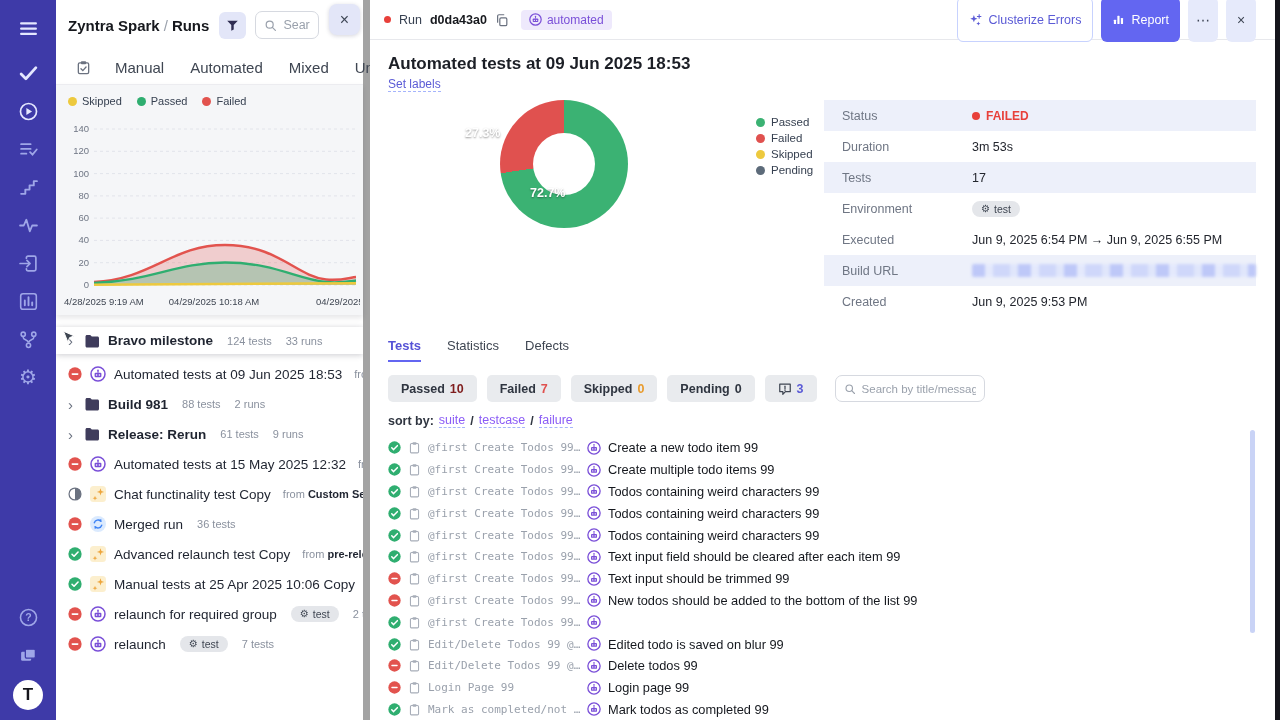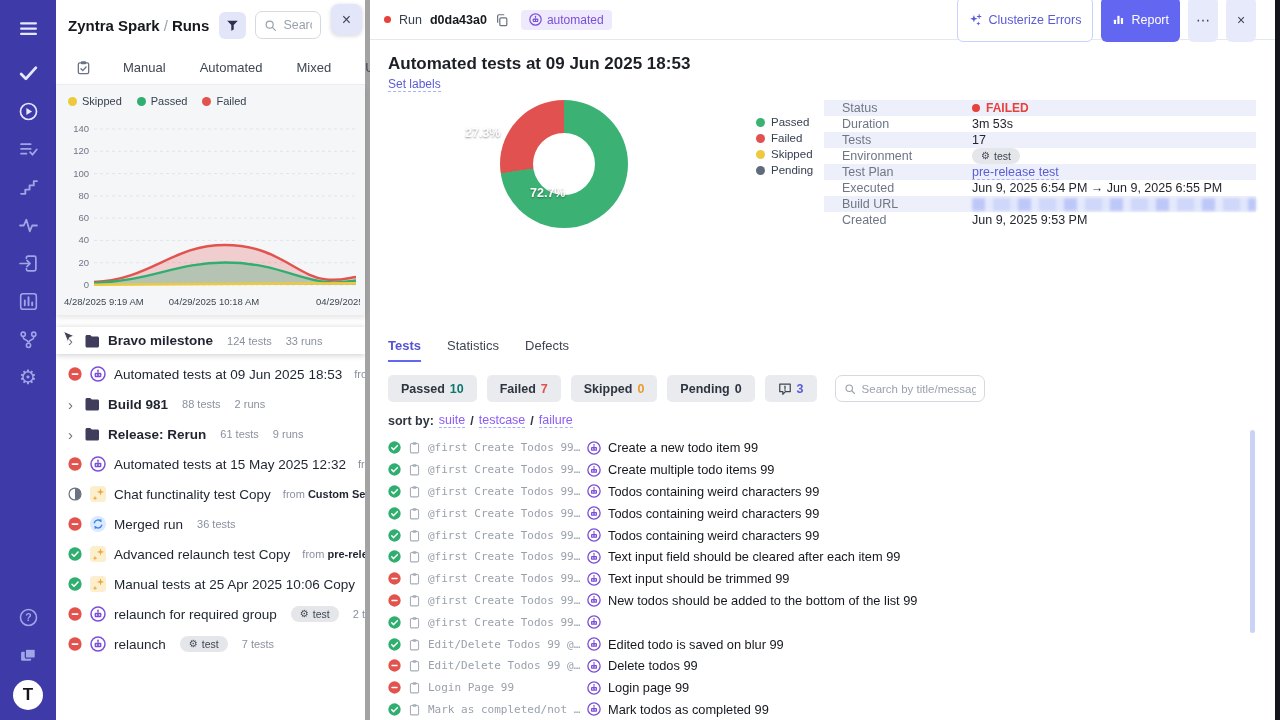--- a/index.html
+++ b/index.html
@@ -10,32 +10,32 @@
 
 .sidebar{width:56px;background:#3e3aa8;display:flex;flex-direction:column;align-items:center;padding:8px 0 10px;flex:0 0 56px}
 .sb-ic{height:38px;width:56px;display:flex;align-items:center;justify-content:center;color:#9fa6e8;cursor:pointer}
 .sb-ic.bright{color:#e4e7ff}
 .sb-ic svg{width:19px;height:19px}
 .sb-menu{height:40px;margin-bottom:6px}
 .sb-spacer{flex:1}
 .sb-gear{font-size:20px;line-height:1}
 .logo-circle{width:30px;height:30px;border-radius:50%;background:#fff;display:flex;align-items:center;justify-content:center;font-weight:800;font-size:17px;color:#15151c;margin-top:6px}
 
-.left-panel{width:314px;flex:0 0 314px;border-right:5px solid #a3a3a3;display:flex;flex-direction:column;background:#fff;position:relative}
+.left-panel{width:314px;flex:0 0 314px;border-right:7px solid #a3a3a3;display:flex;flex-direction:column;background:#fff;position:relative}
 .lp-header{height:50px;display:flex;align-items:center;padding:0 44px 0 12px;position:relative}
 .lp-title{font-size:15px;font-weight:700;color:#16181d;white-space:nowrap}
 .lp-title .sep{color:#9aa1ac;font-weight:400;padding:0 4px}
 .filter-btn{width:27px;height:27px;background:#e3e6f8;border-radius:6px;display:flex;align-items:center;justify-content:center;margin-left:10px;cursor:pointer;flex:0 0 27px}
 .filter-btn svg{width:13px;height:13px;color:#2f2d52}
 .lp-search{flex:1;height:28px;border:1px solid #d6d9e0;border-radius:7px;display:flex;align-items:center;padding:0 8px;gap:6px;margin-left:9px;background:#fff;min-width:0}
 .lp-search svg{width:13px;height:13px;color:#9aa1ac;flex:0 0 13px}
 .lp-search input{border:none;outline:none;font-size:12.5px;color:#4b5563;width:100%;min-width:0;background:transparent;font-family:"Liberation Sans",sans-serif}
 .lp-search input::placeholder{color:#9aa1ac}
 .lp-close{position:absolute;right:3px;top:4px;width:31px;height:31px;background:#e3e6f8;border-radius:8px;display:flex;align-items:center;justify-content:center;font-size:16px;color:#3f4756;cursor:pointer;box-shadow:0 1px 4px rgba(20,20,60,.18)}
-.lp-tabs{height:34px;display:flex;align-items:center;padding:0 10px 0 20px;color:#3f4652;font-size:13px;gap:8px}
+.lp-tabs{height:34px;display:flex;align-items:center;padding:0 10px 0 20px;color:#3f4652;font-size:15px;gap:0}
 .lp-tabs .ticon{color:#6b7280;margin-right:24px;display:flex}
 .lp-tabs .ticon svg{width:15px;height:15px}
 .lp-tab{margin-right:26px;cursor:pointer;white-space:nowrap}
 .chart-card{background:#f5f6f8;border-top:1px solid #ececf0;padding:8px 6px 0 8px;box-shadow:0 3px 5px rgba(20,20,40,.10);position:relative;z-index:2}
 .legend-row{display:flex;gap:15px;font-size:11px;color:#374151;margin:2px 0 2px 4px}
 .legend-row .li{display:flex;align-items:center;gap:5px}
 .dot{width:9px;height:9px;border-radius:50%;display:inline-block}
 .runs-list{flex:1;overflow:hidden;padding-top:12px;background:#fff}
 .run-row{height:30px;display:flex;align-items:center;padding:0 8px 0 12px;gap:8px;font-size:13.5px;color:#1f2430;cursor:pointer;position:relative;white-space:nowrap;overflow:hidden}
 .run-row.first{background:#fff;box-shadow:0 1px 6px rgba(20,20,40,.22);height:27px;margin-bottom:5px}
@@ -71,35 +71,35 @@
 .overview{display:flex;margin-top:8px;height:226px;align-items:flex-start}
 .donut-wrap{margin-left:112px;position:relative;width:130px;flex:0 0 130px}
 .donut{width:128px;height:128px;border-radius:50%;background:conic-gradient(#3bb273 0 72.7%,#e0514f 0);position:relative}
 .donut::after{content:"";position:absolute;inset:33px;background:#fff;border-radius:50%}
 .pct{position:absolute;color:#fff;font-weight:700;font-size:12.5px;text-shadow:0 1px 2px rgba(0,0,0,.4);z-index:3}
 .pct-failed{left:-35px;top:26px}
 .pct-passed{left:30px;top:86px}
 .donut-legend{margin-left:126px;margin-top:14px;font-size:11.5px;color:#374151}
 .donut-legend .li{display:flex;align-items:center;gap:6px;height:16px}
 .info-table{margin-left:auto;width:432px;font-size:12.5px}
-.info-row{display:flex;align-items:center;height:16px;padding-left:18px}
+.info-row{display:flex;align-items:center;height:31px;padding-left:18px}
 .info-row.alt{background:#edf0fa}
 .info-label{width:130px;color:#6f7684;flex:0 0 130px}
 .info-value{color:#23262e;display:flex;align-items:center;gap:6px;min-width:0}
 .failed-status{color:#e8403a;font-weight:700;font-size:12px;display:flex;align-items:center;gap:6px}
 .failed-status .dot-red{width:8px;height:8px}
 .link-dashed{color:#5b5bd6;border-bottom:1px dashed #a5b4fc;cursor:pointer}
 .redacted{height:13px;width:296px;border-radius:2px;background:repeating-linear-gradient(90deg,#b9c4f8 0 13px,#e4e9fd 13px 21px,#ccd5fa 21px 38px,#dfe5fc 38px 46px);filter:blur(1.6px);opacity:.9}
 .tests-tabs{margin-top:12px;display:flex;gap:26px}
 .ttab{padding-bottom:7px;font-size:13px;color:#3f4652;cursor:pointer}
 .ttab.active{color:#5552d6;font-weight:600;border-bottom:2px solid #6366f1}
 .chips-row{display:flex;gap:10px;margin-top:13px;align-items:center}
 .chip{background:#e9ebee;border-radius:5px;height:27px;display:inline-flex;align-items:center;padding:0 13px;font-size:12.5px;font-weight:600;color:#2f3540;gap:5px;cursor:pointer}
 .chip svg{width:14px;height:14px}
-.cnt-green{color:#0f766e}.cnt-red{color:#e0514f}.cnt-orange{color:#e89a2b}.cnt-dark{color:#2f3540}.cnt-purple{color:#5b5bd6}
+.cnt-green{color:#7f1d1d}.cnt-red{color:#e0514f}.cnt-orange{color:#e89a2b}.cnt-dark{color:#2f3540}.cnt-purple{color:#5b5bd6}
 .tests-search{width:150px;height:27px;border:1px solid #d6d9e0;border-radius:7px;display:flex;align-items:center;padding:0 8px;gap:6px;margin-left:8px;background:#fff}
 .tests-search svg{width:12px;height:12px;color:#9aa1ac;flex:0 0 12px}
 .tests-search input{border:none;outline:none;font-size:11.5px;color:#4b5563;width:100%;background:transparent;font-family:"Liberation Sans",sans-serif}
 .tests-search input::placeholder{color:#9aa1ac}
 .sort-row{margin-top:11px;font-size:12.5px;color:#2f3540;font-weight:600;display:flex;gap:5px;align-items:center}
 .sort-row .lnk{color:#8b5cf6;border-bottom:1px dashed #a5b4fc;font-weight:400;cursor:pointer}
 .sort-row .s{font-weight:600}
 .tests-list{margin-top:9px}
 .test-row{height:21.8px;display:flex;align-items:center;gap:7px;cursor:pointer}
 .test-row .st-ic{width:13px;height:13px;flex:0 0 13px}
@@ -583,26 +583,20 @@
           </div>
           <div class="info-row">
             <span class="info-label">Environment</span>
             <span class="info-value">
                 <span class="env-pill" style="margin-left:0">
                   <span class="g">⚙</span>
                   <span>test</span>
                 </span>
               </span>
           </div>
-          <div class="info-row alt">
-            <span class="info-label">Test Plan</span>
-            <span class="info-value">
-                <span class="link-dashed">pre-release test</span>
-              </span>
-          </div>
           <div class="info-row">
             <span class="info-label">Executed</span>
             <span class="info-value">Jun 9, 2025 6:54 PM → Jun 9, 2025 6:55 PM</span>
           </div>
           <div class="info-row alt">
             <span class="info-label">Build URL</span>
             <span class="info-value">
                 <span class="redacted"></span>
               </span>
           </div>

